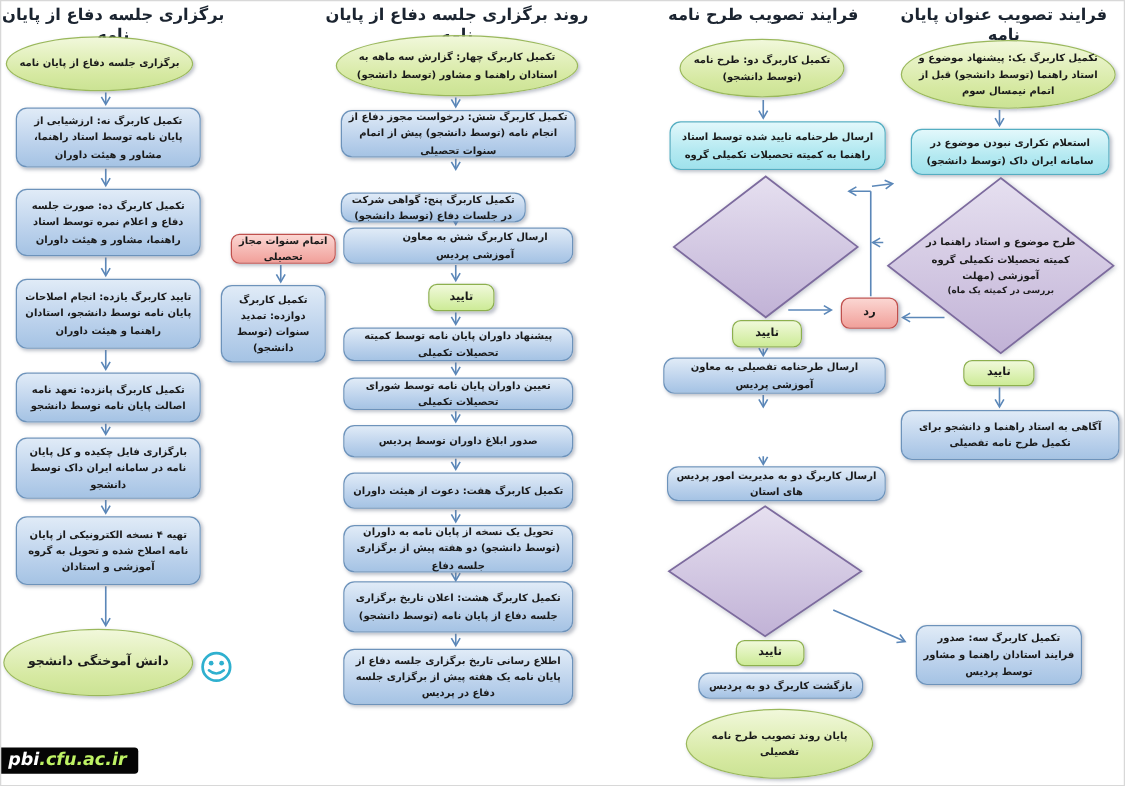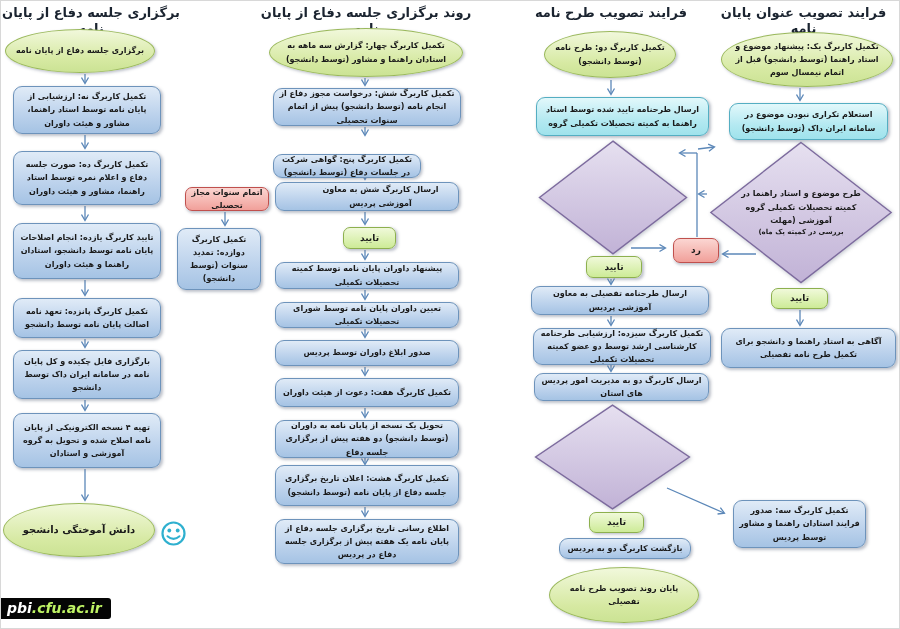--- a/index.html
+++ b/index.html
@@ -126,21 +126,20 @@
 
   <div class="node ellipse" style="left:543px;top:30px;width:132px;height:47px;">تکمیل کاربرگ دو: طرح نامه (توسط دانشجو)</div>
   <div class="node box-cyan" style="left:535px;top:96px;width:173px;height:39px;">ارسال طرحنامه تایید شده توسط استاد راهنما به کمیته تحصیلات تکمیلی گروه</div>
   <div class="diamond" style="left:537px;top:139px;width:150px;height:115px;">
     <svg class="shape" viewBox="0 0 100 100" preserveAspectRatio="none">
       <polygon points="50,1 99,50 50,99 1,50" fill="url(#diamondGrad)" stroke="#7d6b9e" stroke-width="1.4" vector-effect="non-scaling-stroke"></polygon>
     </svg>
   </div>
   <div class="node chip-green" style="left:585px;top:255px;width:56px;height:22px;">تایید</div>
   <div class="node box-blue" style="left:530px;top:285px;width:178px;height:29px;">ارسال طرحنامه تفصیلی به معاون آموزشی پردیس</div>
-  <div class="node box-blue" style="left:532px;top:327px;width:178px;height:37px;">تکمیل کاربرگ سیزده: ارزشیابی طرحنامه کارشناسی ارشد توسط دو عضو کمیته تحصیلات تکمیلی</div>
   <div class="node box-blue" style="left:533px;top:372px;width:175px;height:28px;">ارسال کاربرگ دو به مدیریت امور پردیس های استان</div>
   <div class="diamond" style="left:533px;top:403px;width:157px;height:106px;">
     <svg class="shape" viewBox="0 0 100 100" preserveAspectRatio="none">
       <polygon points="50,1 99,50 50,99 1,50" fill="url(#diamondGrad)" stroke="#7d6b9e" stroke-width="1.4" vector-effect="non-scaling-stroke"></polygon>
     </svg>
   </div>
   <div class="node chip-green" style="left:588px;top:511px;width:55px;height:21px;">تایید</div>
   <div class="node box-blue" style="left:558px;top:537px;width:132px;height:21px;">بازگشت کاربرگ دو به پردیس</div>
   <div class="node ellipse" style="left:548px;top:566px;width:150px;height:56px;">پایان روند تصویب طرح نامه تفصیلی</div>
 

